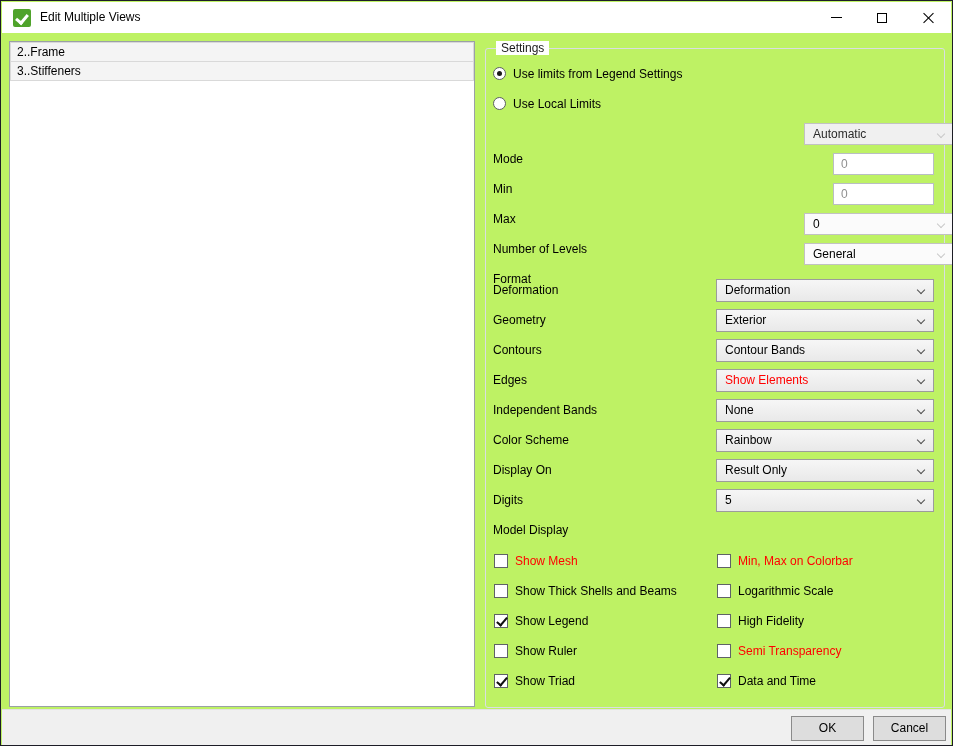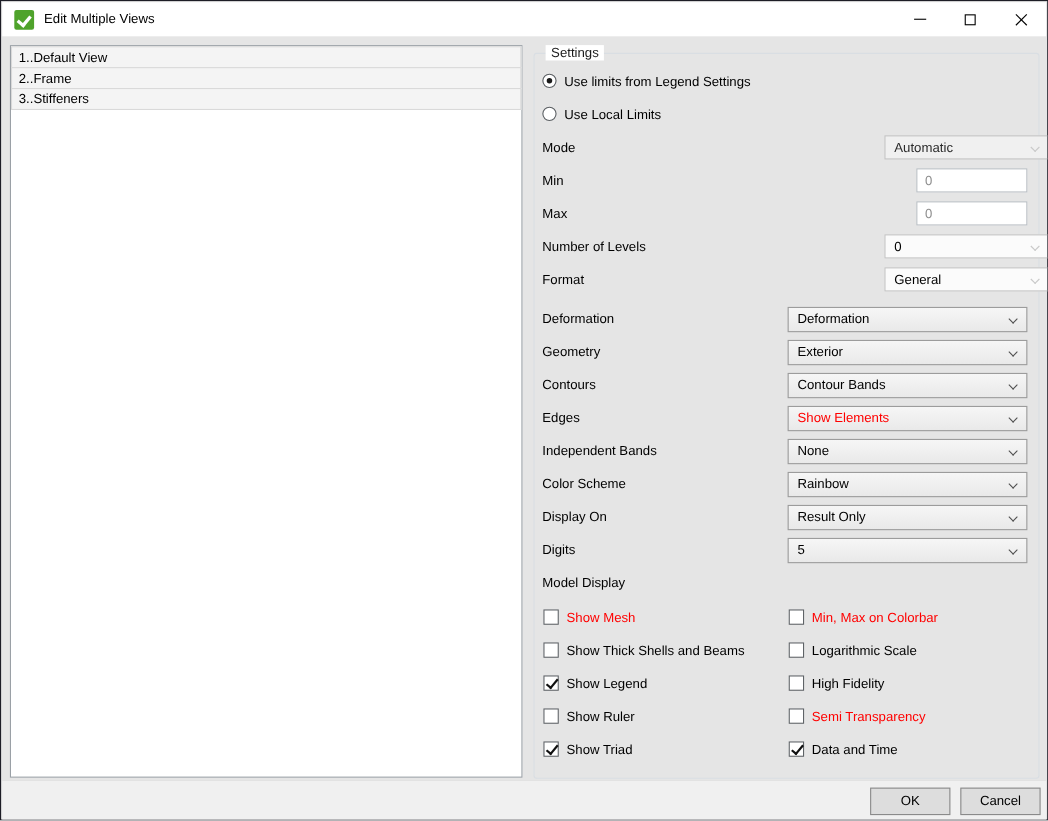--- a/index.html
+++ b/index.html
@@ -1,17 +1,17 @@
 <!DOCTYPE html>
 <html><head>
 <meta charset="utf-8">
 <style>
   * { margin:0; padding:0; box-sizing:border-box; }
   html,body { width:953px; height:746px; font-family:"Liberation Sans", sans-serif; background:#fff; }
-  .window { position:relative; width:953px; height:746px; background:#e5e5e5; border:1px solid #1d1d26; overflow:hidden; }
+  .window { position:relative; width:953px; height:746px; background:#bef264; border:1px solid #1d1d26; overflow:hidden; }
 
   
   .titlebar { position:absolute; left:1px; top:1px; right:1px; height:31px; background:#ffffff; }
   .title-icon { position:absolute; left:11px; top:7px; width:18px; height:18px; border-radius:2px; }
   .title-icon::after { content:""; position:absolute; left:5px; top:3px; width:5px; height:9px;
     border:solid #fff; border-width:0 3px 3px 0; transform:rotate(40deg); }
   .title-text { position:absolute; left:38px; top:0; height:31px; line-height:31px; font-size:12px; color:#000; }
   .caption-btn { position:absolute; top:0; width:46px; height:31px; display:flex; align-items:center; justify-content:center; background:transparent; }
   .caption-btn.min  { right:92px; }
   .caption-btn.max  { right:46px; }
@@ -34,21 +34,21 @@
   .gb-label { position:absolute; left:495px; top:40px; padding:0 5px; background:#fff; font-size:12px; color:#1b1b1b; }
 
   
   .radio-row { position:absolute; left:492px; height:15px; display:flex; align-items:center; }
   .rb { position:relative; width:13px; height:13px; border:1px solid #5b5f63; border-radius:50%; background:#fff; }
   .rb::after { content:""; position:absolute; left:3px; top:3px; width:5px; height:5px; border-radius:50%; background:#1a1a1a; display:none; }
   .rb[data-selected="true"]::after { display:block; }
   .radio-row .lbl { margin-left:7px; font-size:12px; color:#000; }
 
   
-  .field-label { position:absolute; left:492px; height:22px; line-height:22px; font-size:12px; color:#000; }
+  .field-label { position:absolute; left:492px; height:22px; line-height:22px; font-size:12px; color:#000;margin-top:25px; }
   .dd { position:absolute; height:22px; border:1px solid #c2c2c2; background:#fbfbfb; }
   .dd .val { display:block; padding-left:8px; font-size:12px; line-height:20px; color:#000; white-space:nowrap; }
   .chev { position:absolute; right:9px; top:7px; width:6px; height:6px; border:solid #c9c9c9; border-width:0 1.4px 1.4px 0; transform:rotate(45deg); }
   .dd.narrow { left:803px; width:150px; }
   .dd.mode { background:#f0f0f0; }
   .txtinput { position:absolute; left:832px; width:101px; height:22px; border:1px solid #b9bec3; background:#fff; font-size:12px; line-height:20px; padding-left:7px; color:#8f8f8f; }
 
   
   .dd.wide { left:715px; width:218px; height:23px; border:1px solid #9c9c9c; background:linear-gradient(#f6f6f6,#e9e9e9); }
   .dd.wide .chev { border-color:#4f4f4f; top:7px; border-width:0 1.6px 1.6px 0; }
@@ -81,23 +81,20 @@
     <div class="caption-btn max">
       <span class="max-glyph"></span>
     </div>
     <div class="caption-btn close">
       <span class="close-glyph"></span>
     </div>
   </div>
 
   <div class="listpanel">
     <div class="listrow">
-      <span>1..Default View</span>
-    </div>
-    <div class="listrow">
       <span>2..Frame</span>
     </div>
     <div class="listrow">
       <span>3..Stiffeners</span>
     </div>
   </div>
 
   <div class="groupbox"></div>
   <span class="gb-label">Settings</span>
 

